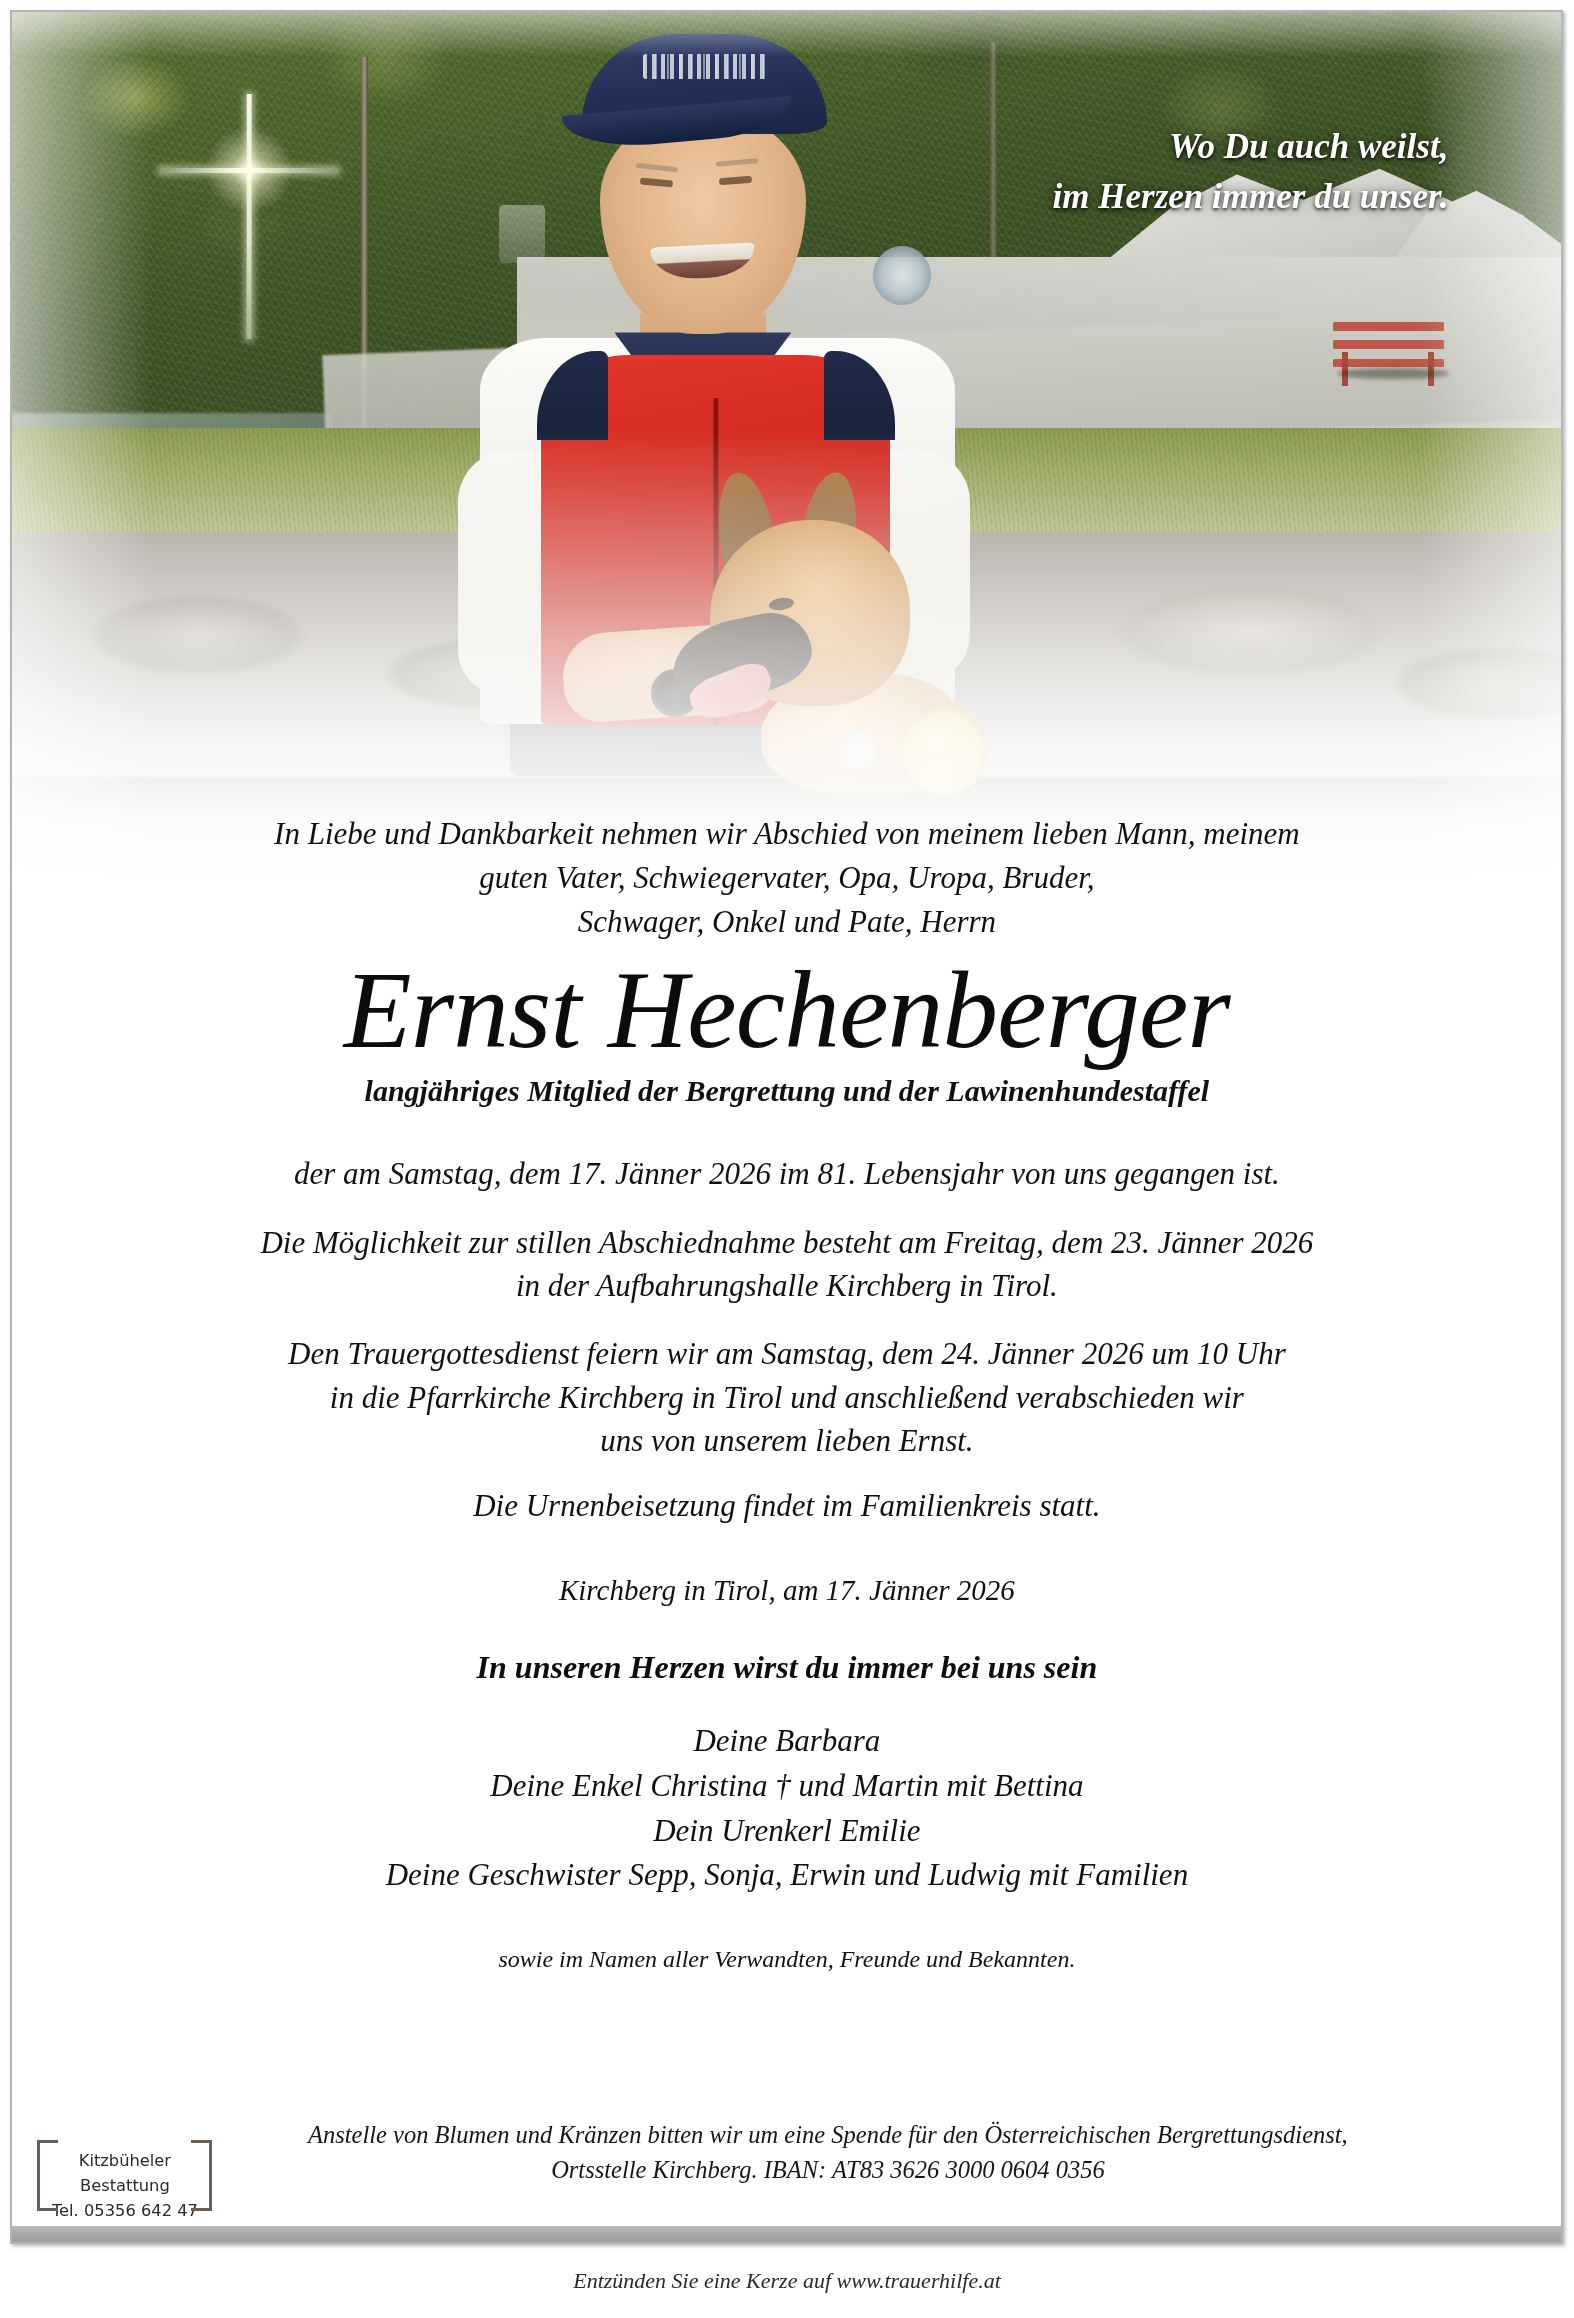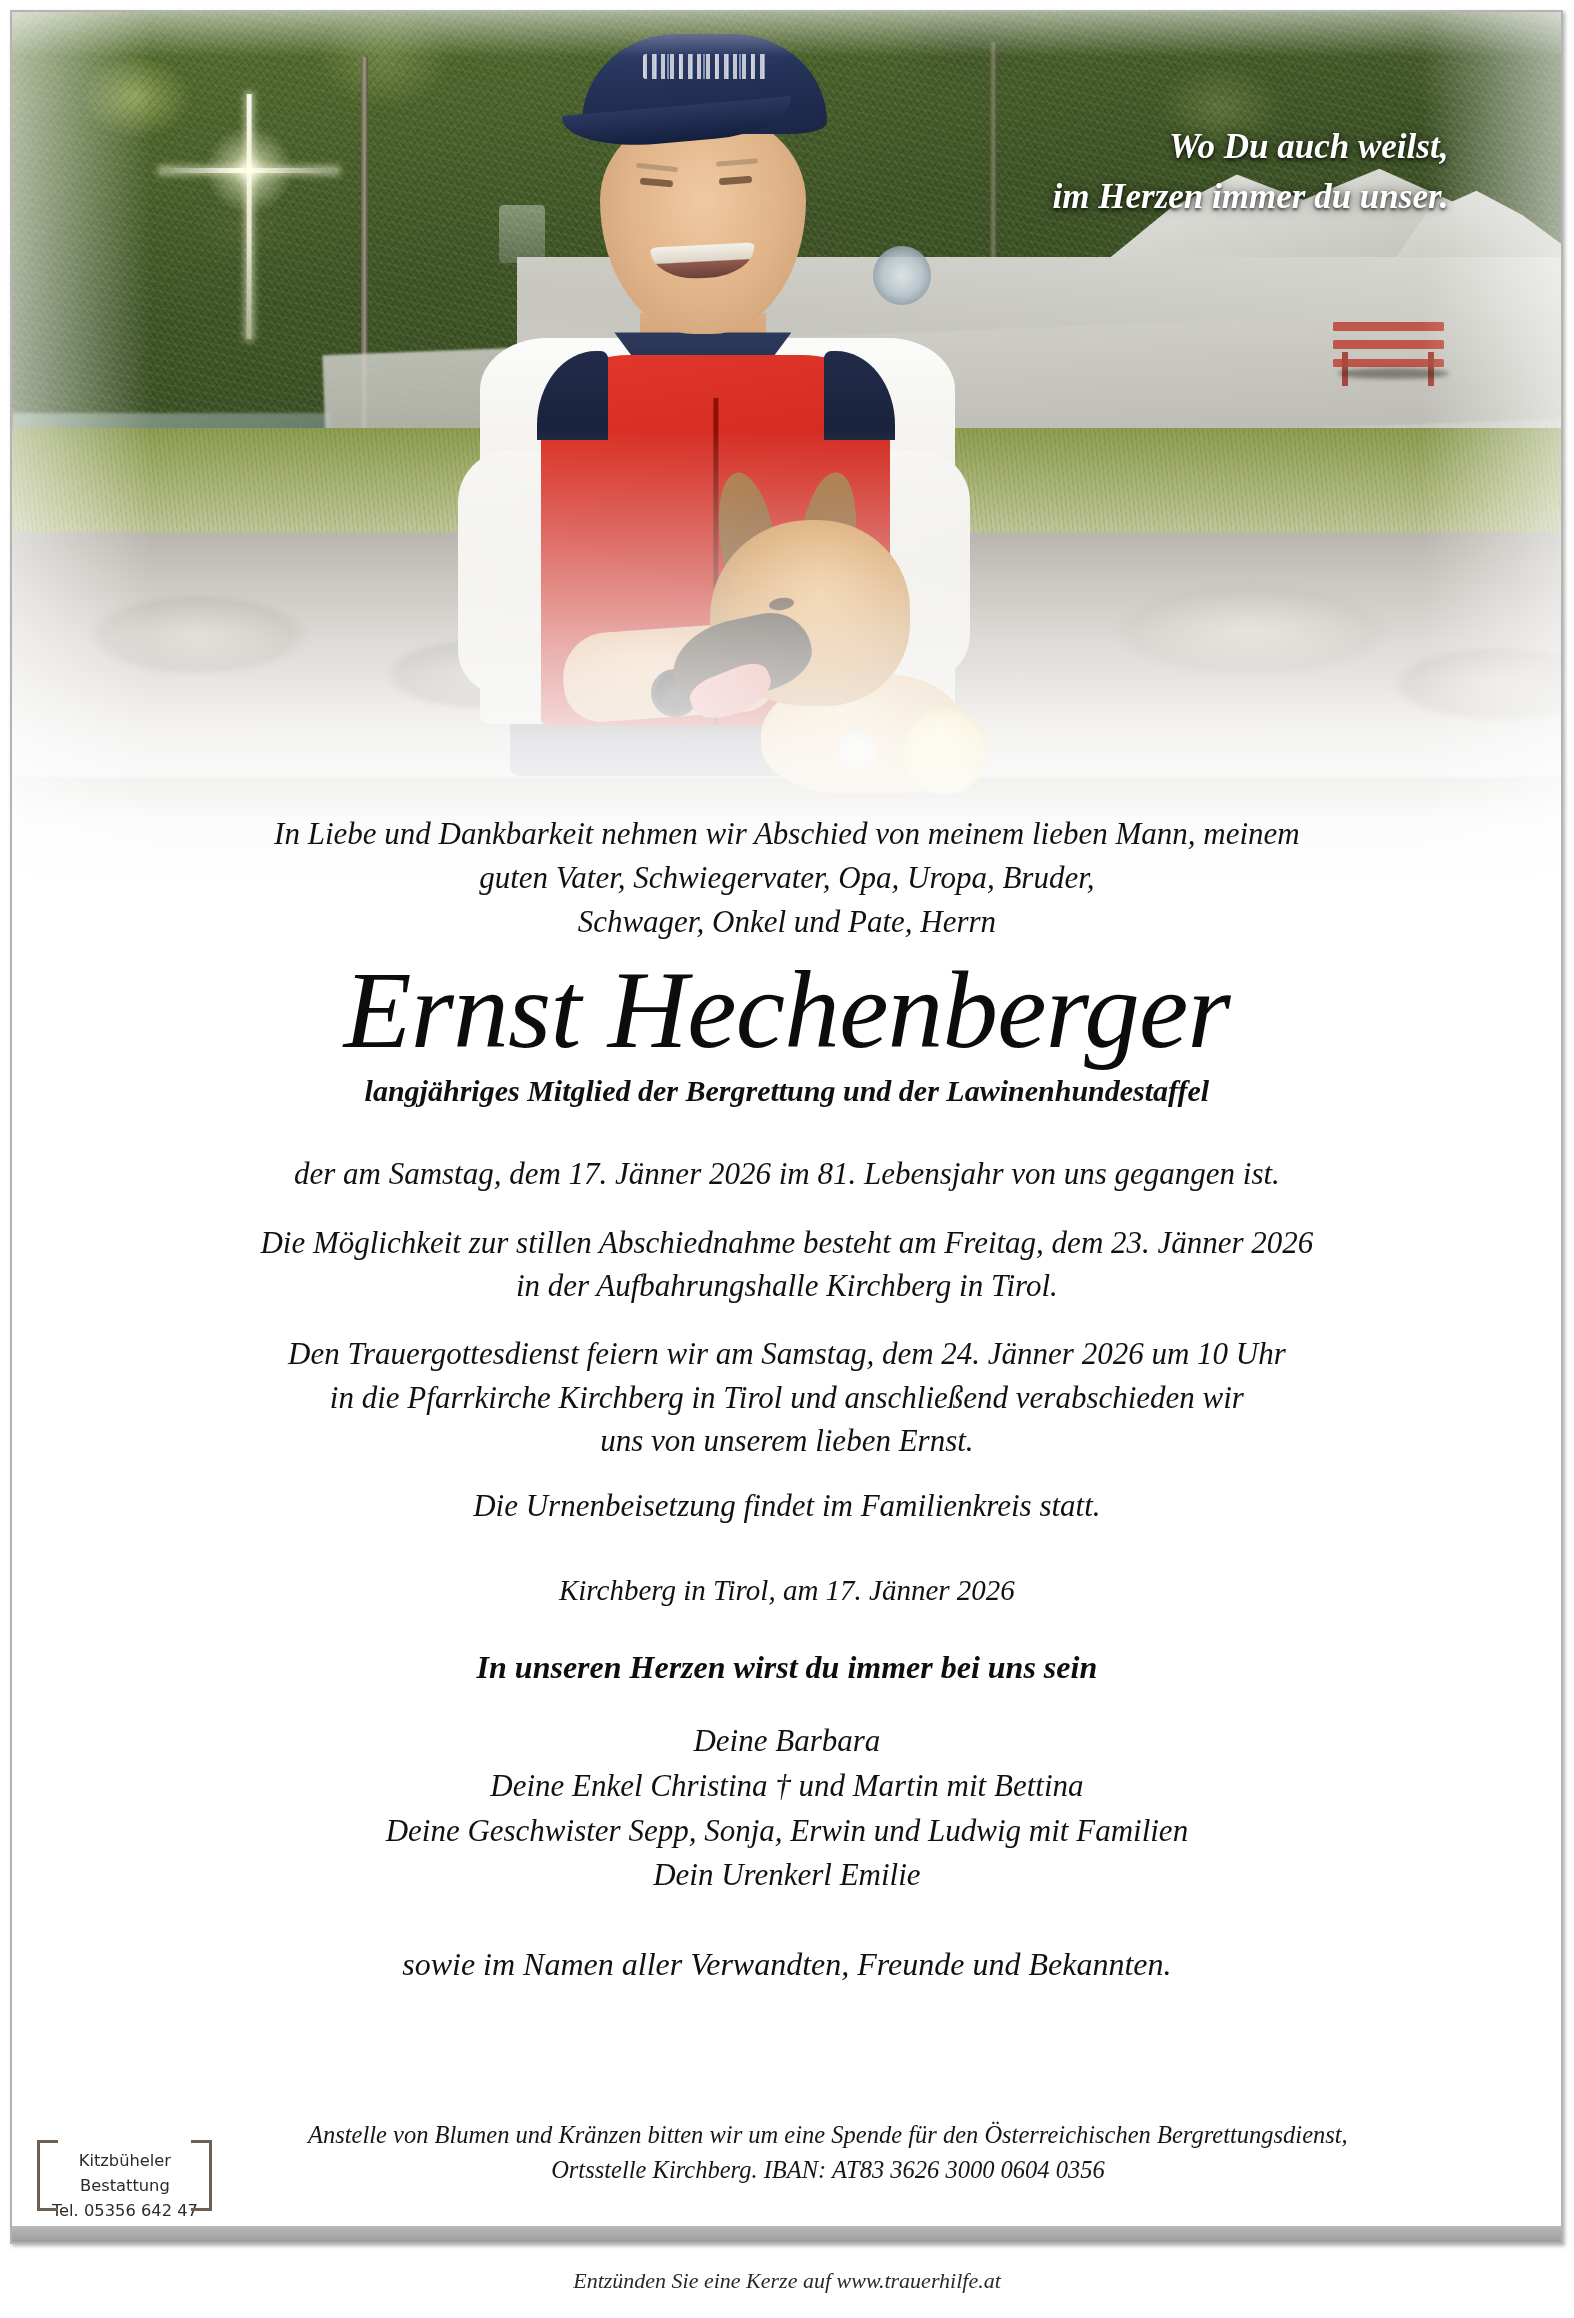--- a/index.html
+++ b/index.html
@@ -370,21 +370,21 @@
   }
   .names{
     margin-top:33px;
     font-style:italic;
     font-size:31px; line-height:1.44;
     color:#111111;
   }
   .p-sowie{
     margin-top:48px;
     font-style:italic;
-    font-size:32px;
+    font-size:24px;
     color:#111111;
   }
 
   
   #footer{
     position:absolute;
     left:0; bottom:0; width:100%;
   }
   .footer-note{
     position:absolute; left:0; bottom:55px; width:100%;
@@ -545,22 +545,22 @@
 
     <div class="para p-urne">Die Urnenbeisetzung findet im Familienkreis statt.</div>
 
     <div class="para p-place">Kirchberg in Tirol, am 17. Jänner 2026</div>
 
     <div class="p-heart">In unseren Herzen wirst du immer bei uns sein</div>
 
     <div class="names">
       <div>Deine Barbara</div>
       <div>Deine Enkel Christina †  und Martin mit Bettina</div>
+      <div>Dein Urenkerl Emilie</div>
       <div>Deine Geschwister Sepp, Sonja, Erwin und Ludwig mit Familien</div>
-      <div>Dein Urenkerl Emilie</div>
     </div>
 
     <div class="p-sowie">sowie im Namen aller Verwandten, Freunde und Bekannten.</div>
   </div>
 
   <div id="footer">
     <div class="footer-note">
       <div>Anstelle von Blumen und Kränzen bitten wir um eine Spende für den Österreichischen Bergrettungsdienst,</div>
       <div>Ortsstelle Kirchberg. IBAN: AT83 3626 3000 0604 0356</div>
     </div>

